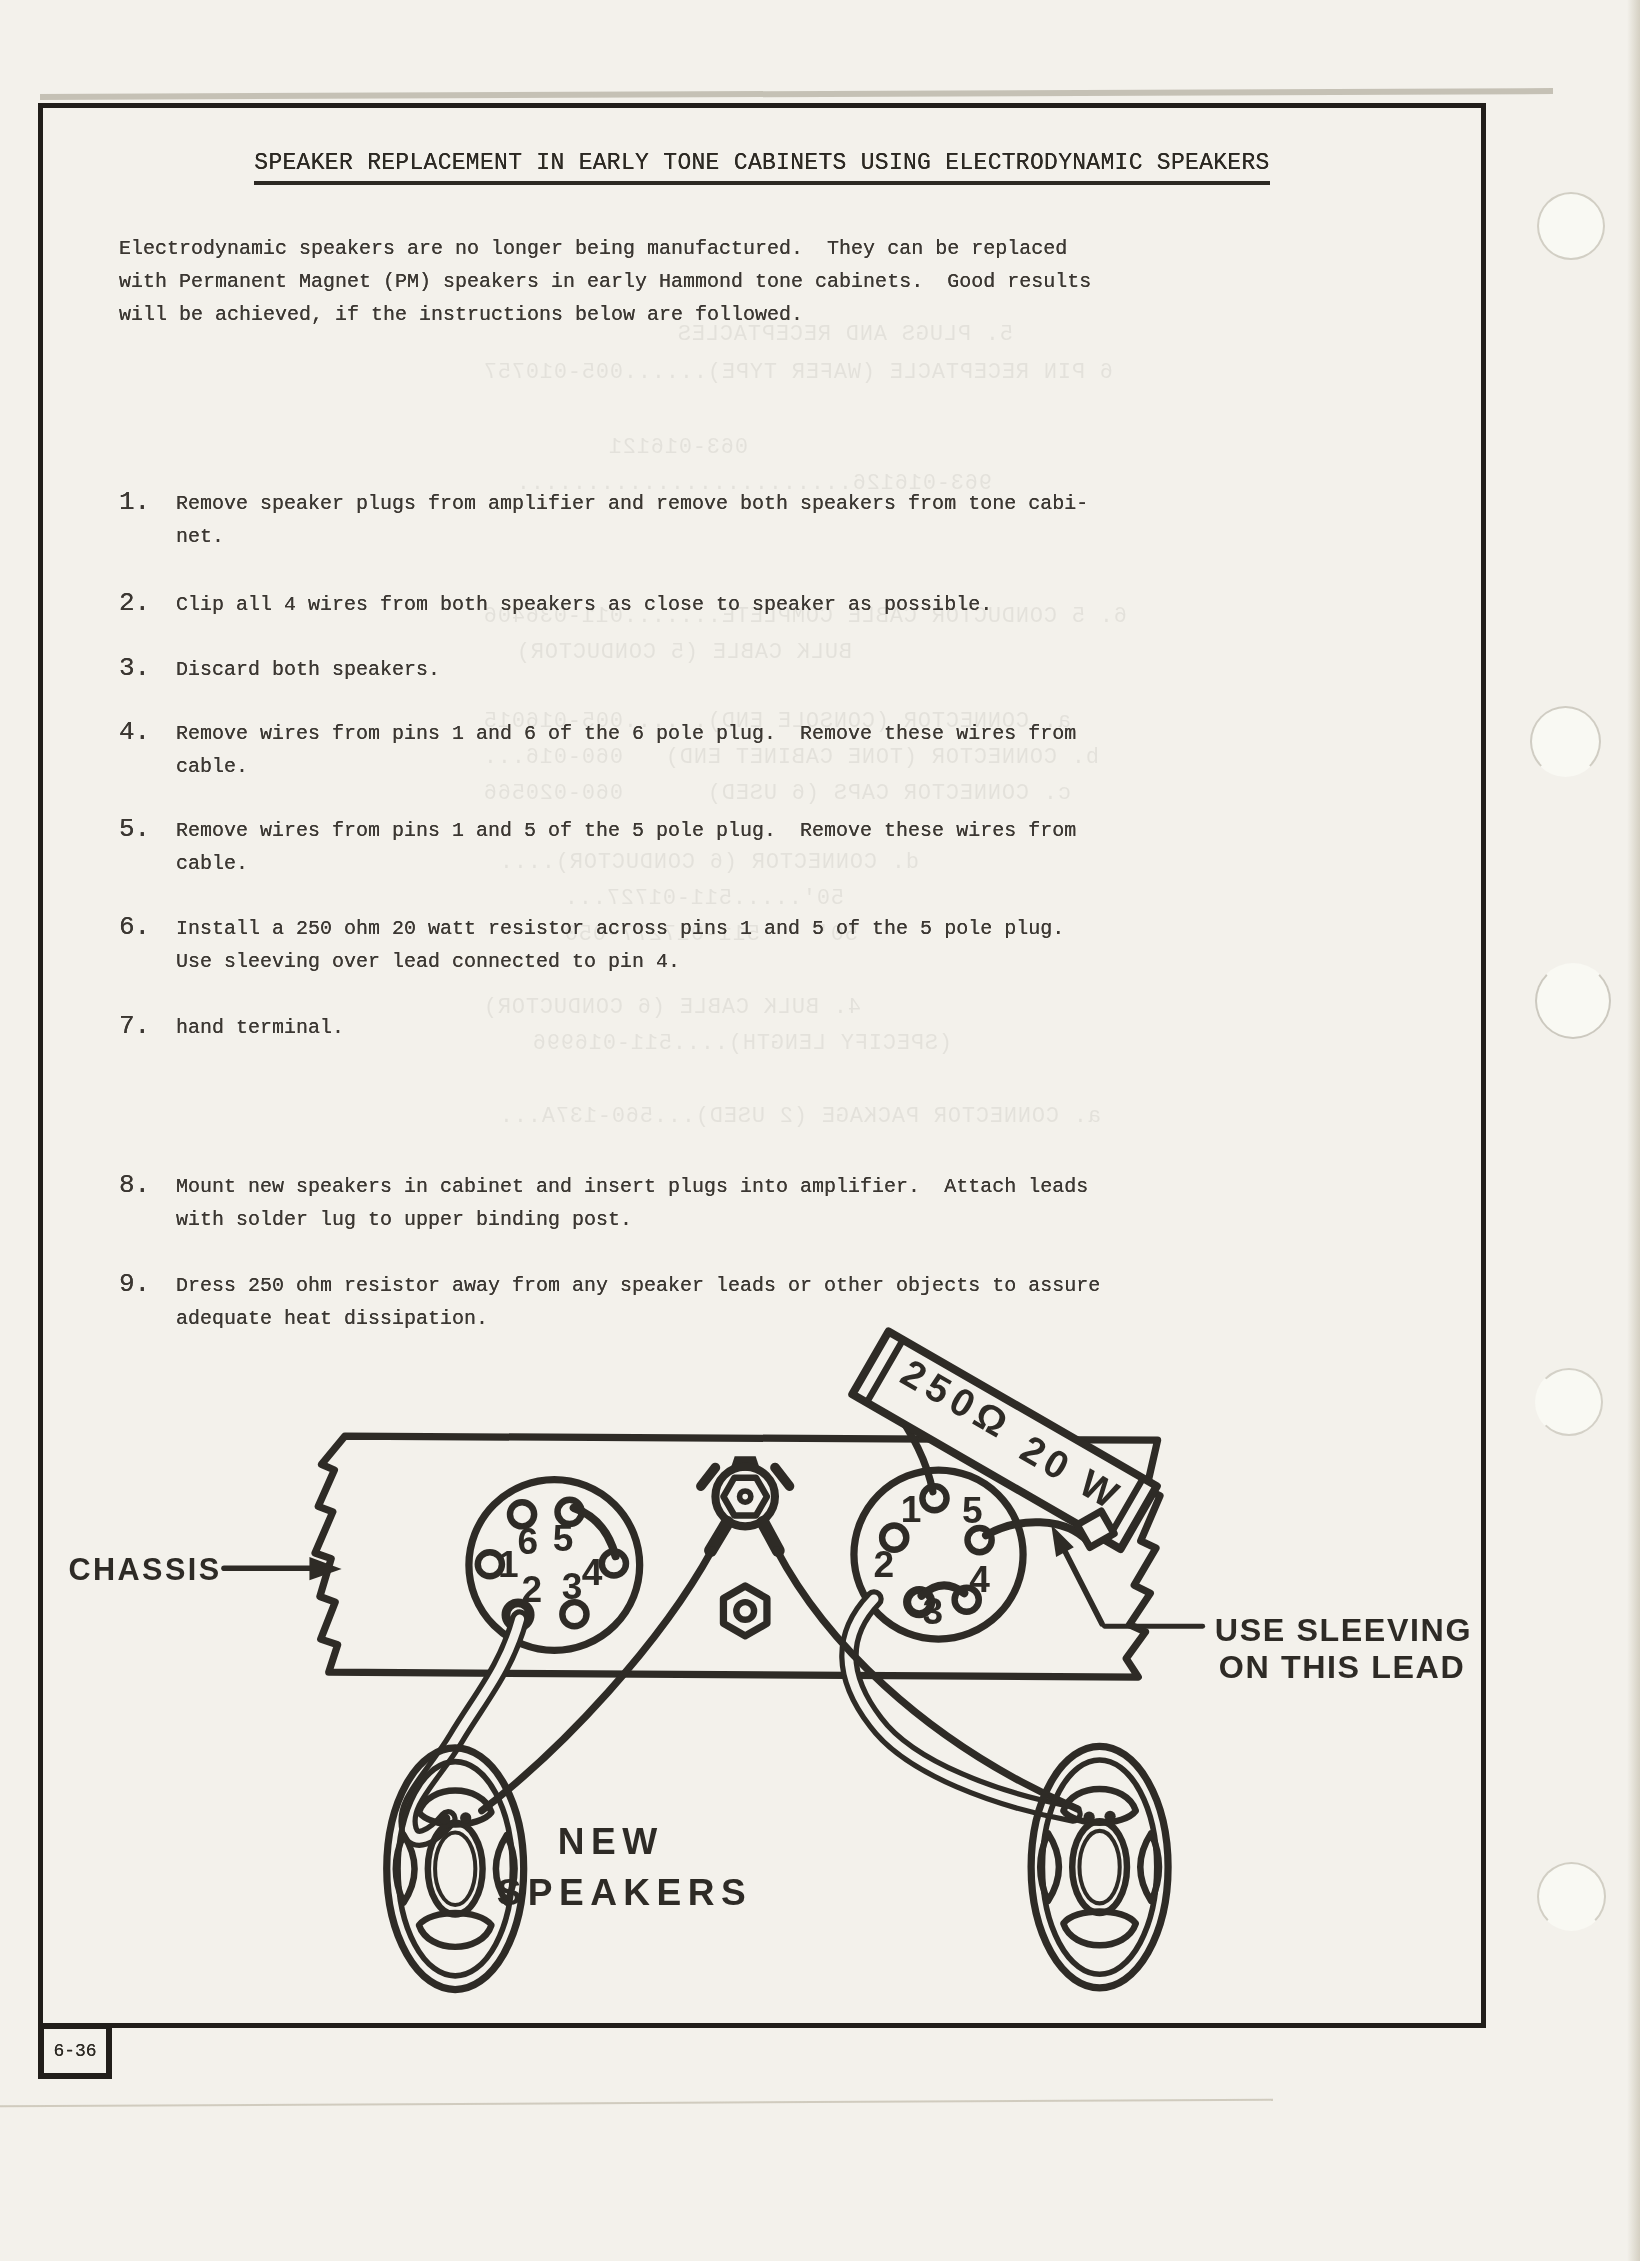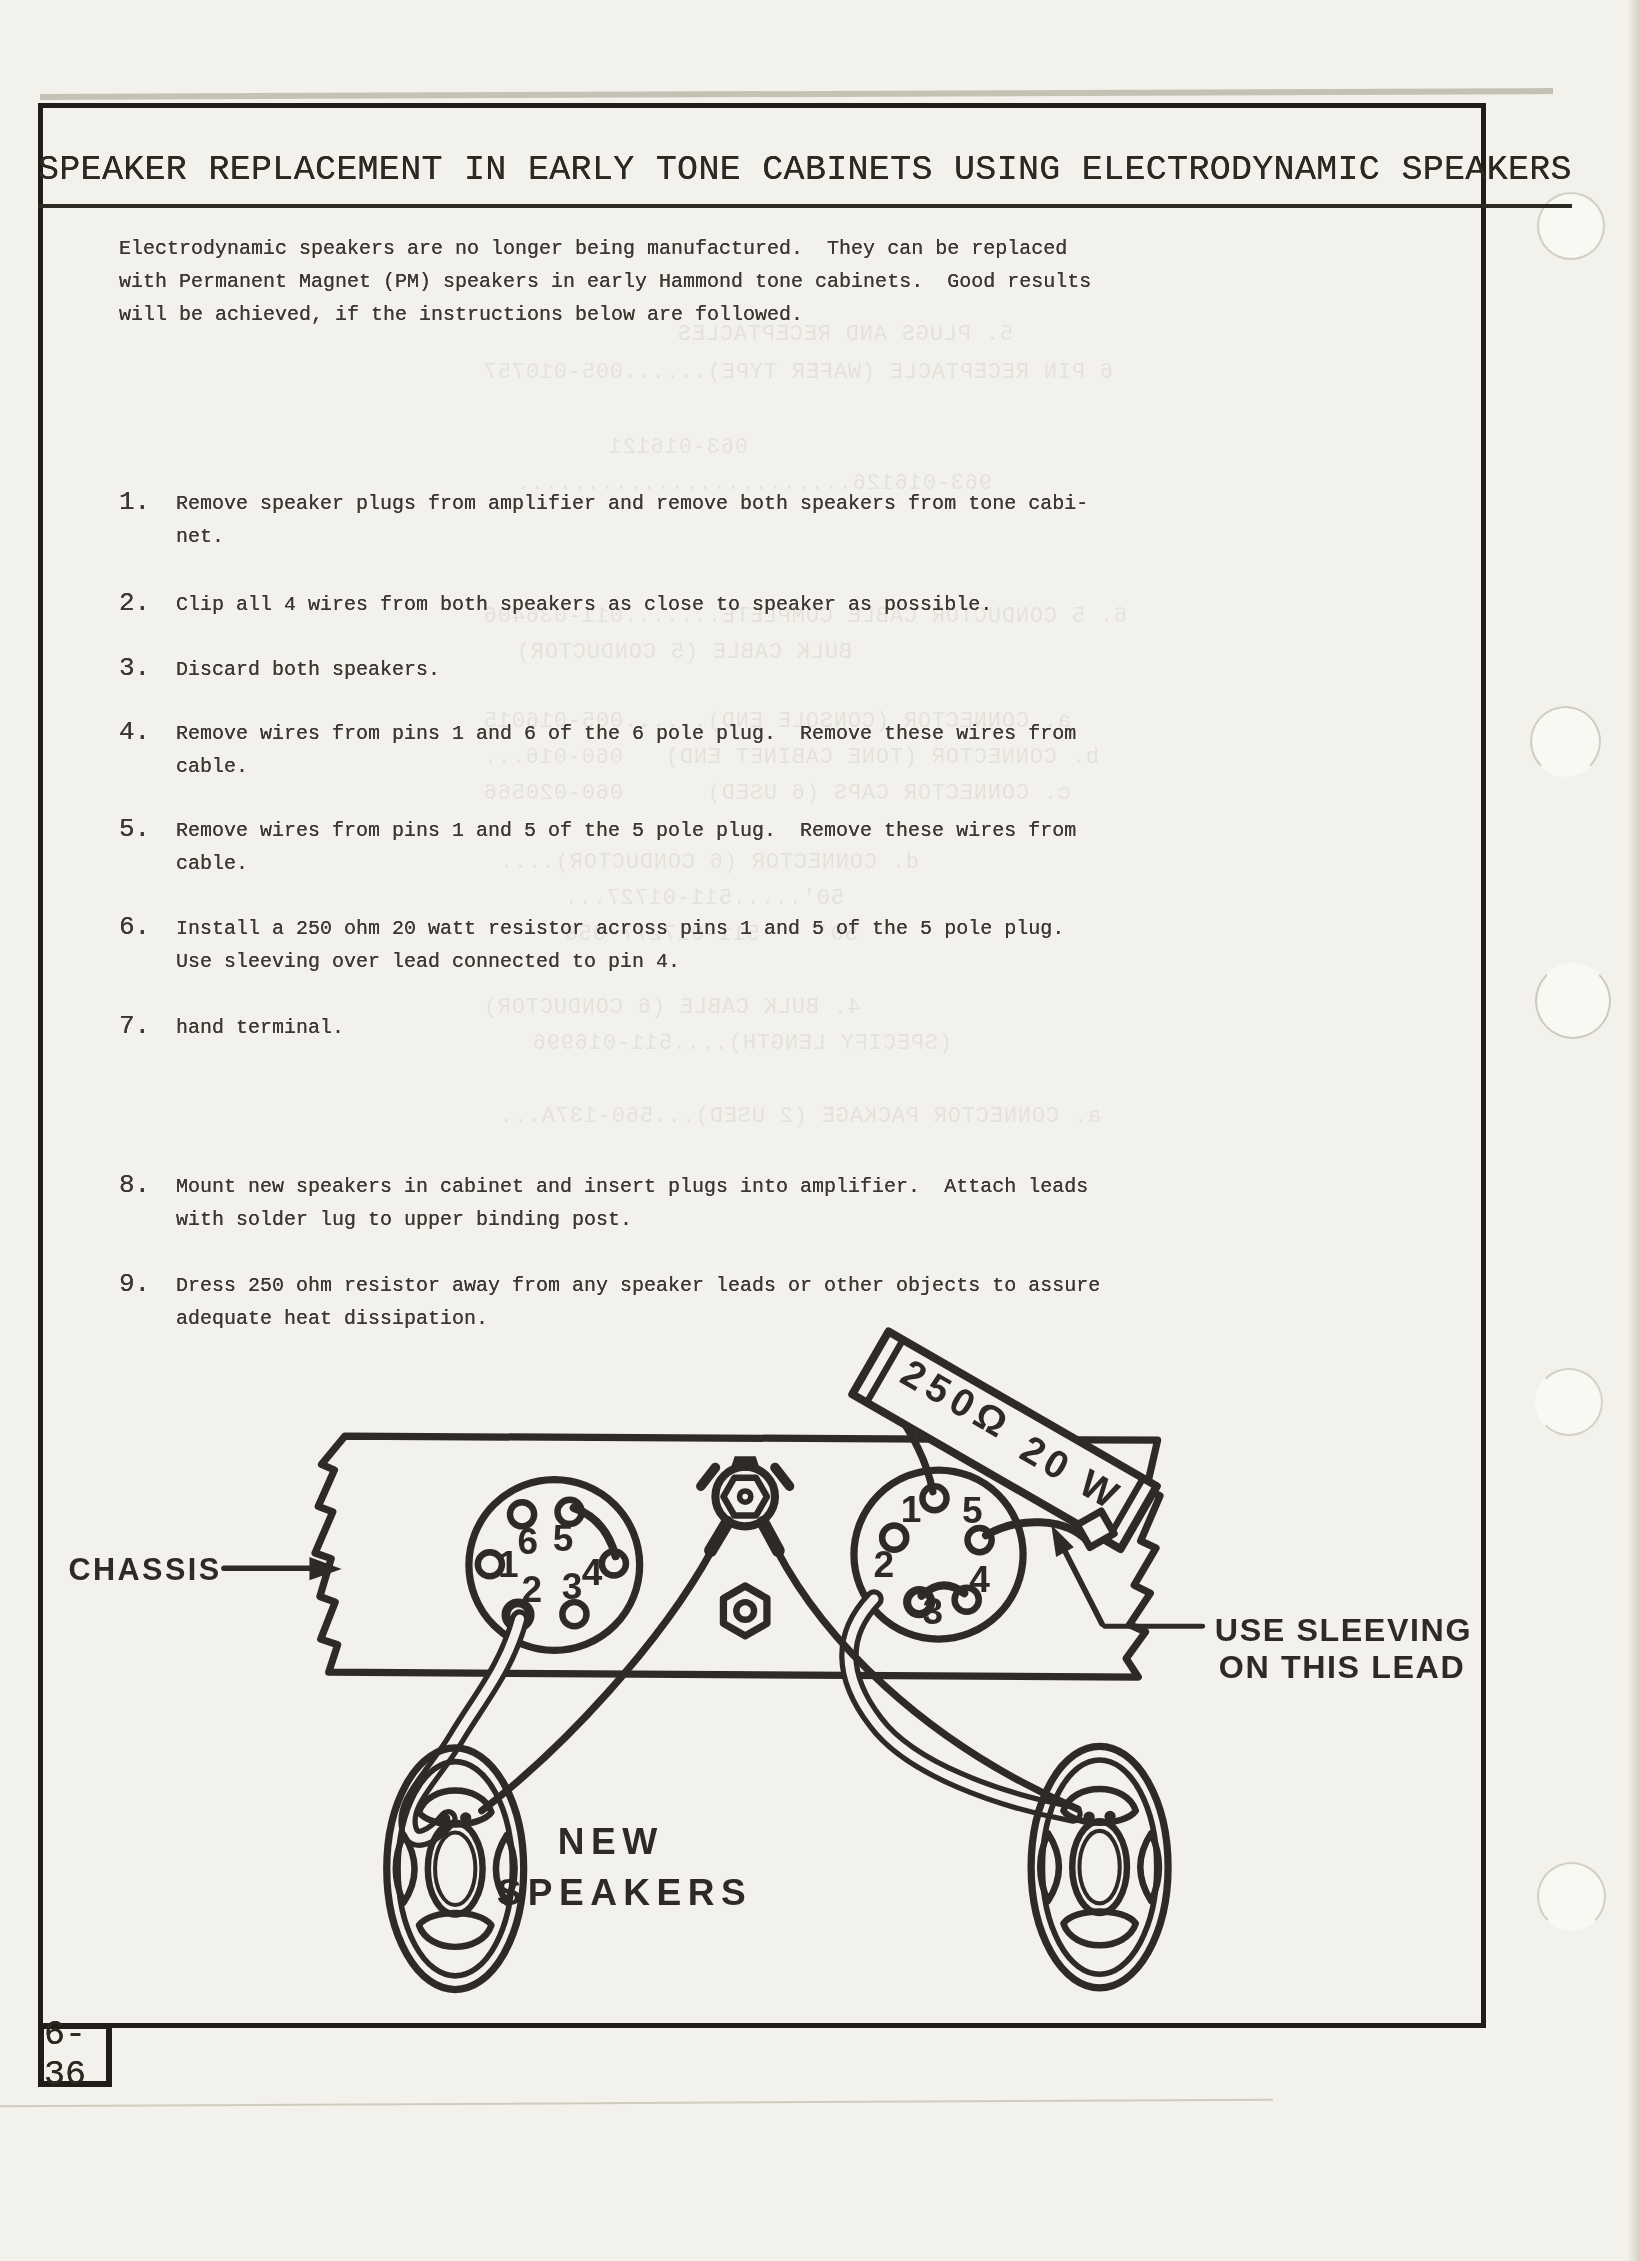--- a/index.html
+++ b/index.html
@@ -3,30 +3,30 @@
 <meta charset="utf-8">
 <style>
   html,body{margin:0;padding:0;background:#e8e6df;}
   .page{position:relative;width:1641px;height:2261px;background:#f3f1eb;overflow:hidden;
         font-family:"Liberation Mono",monospace;color:#3b3732;}
   .frame{position:absolute;left:38px;top:103px;width:1448px;height:1925px;
          border:5.6px solid #211e1a;box-sizing:border-box;}
   .top-smudge{position:absolute;left:40px;top:91px;width:1513px;height:5.6px;
               background:#97917f;opacity:.5;transform:rotate(-0.22deg);}
   .title-wrap{position:absolute;left:38px;top:150px;width:1448px;text-align:center;z-index:4;}
-  .title{font-size:35px;letter-spacing:0.3px;white-space:pre;color:#2c2923;
-         text-shadow:0 0 0.6px #2c2923;border-bottom:4px solid #2c2923;padding-bottom:14px;}
+  .title{font-size:23px;letter-spacing:0.3px;white-space:pre;color:#2c2923;
+         text-shadow:0 0 0.6px #2c2923;border-bottom:4px solid #2c2923;padding-bottom:5px;}
   .tline{white-space:pre;font-size:20px;line-height:33px;text-shadow:0 0 0.5px #3b3732;}
   .para{position:absolute;left:119px;z-index:4;}
   .step{position:absolute;left:0;z-index:4;}
   .snum{position:absolute;left:119px;top:0;font-size:26px;text-shadow:0 0 0.5px #3b3732;white-space:pre;}
   .sbody{position:absolute;left:176px;top:0;}
-  .pagenum-box{position:absolute;left:38px;top:2023px;width:74px;height:64px;
+  .pagenum-box{position:absolute;left:38px;top:2023px;width:74px;height:56px;
        border:6.4px solid #211e1a;box-sizing:border-box;background:#f3f1eb;z-index:6;
-       display:flex;align-items:center;font-size:35px;color:#2c2923;
+       display:flex;align-items:center;justify-content:center;font-size:18px;color:#2c2923;
        text-shadow:0 0 0.5px #2c2923;}
   .diagram{position:absolute;left:0;top:0;z-index:5;}
   .ghost-layer{position:absolute;left:0;top:0;width:100%;height:100%;z-index:1;}
   .ghost{position:absolute;white-space:pre;font-size:22px;color:#4a463c;opacity:.085;
          transform:scaleX(-1);filter:blur(0.5px);letter-spacing:0.8px;}
   .hole{position:absolute;border-radius:50%;box-sizing:border-box;z-index:2;
         background:rgba(250,249,244,.9);}
   .edge-right{position:absolute;right:0;top:0;width:14.5px;height:100%;z-index:3;
         background:linear-gradient(to right,rgba(214,209,196,0),#d2cdbf);}
   .edge-bottom{position:absolute;left:0;top:2102px;width:1273px;height:2.4px;background:#c7c2b3;

